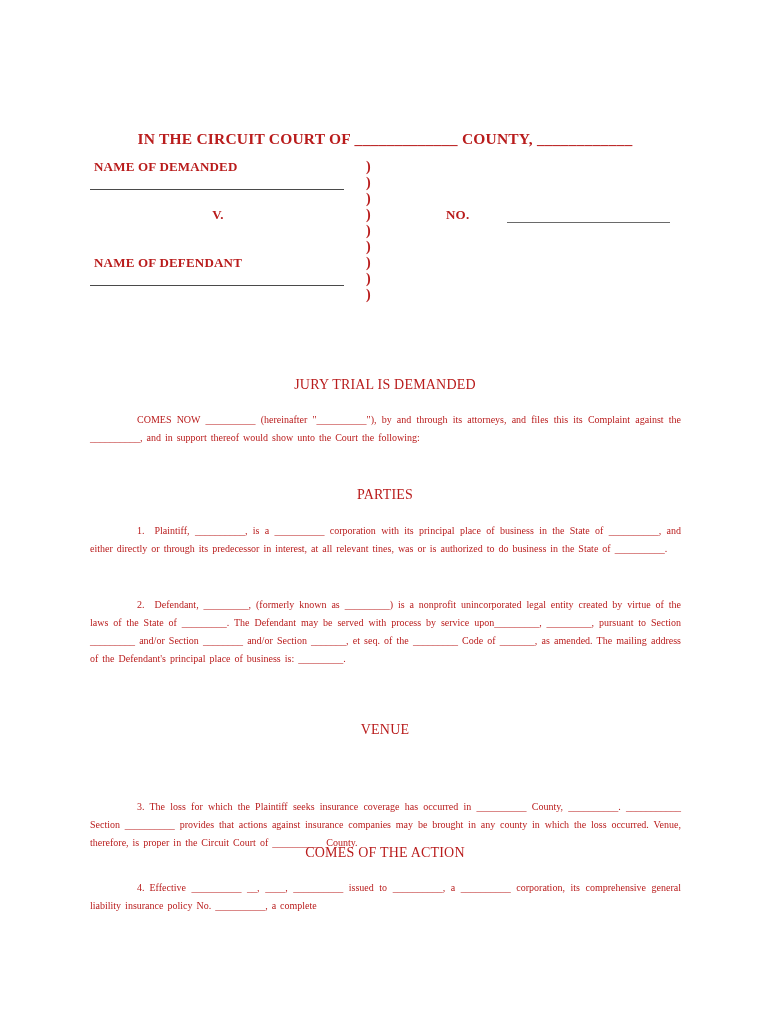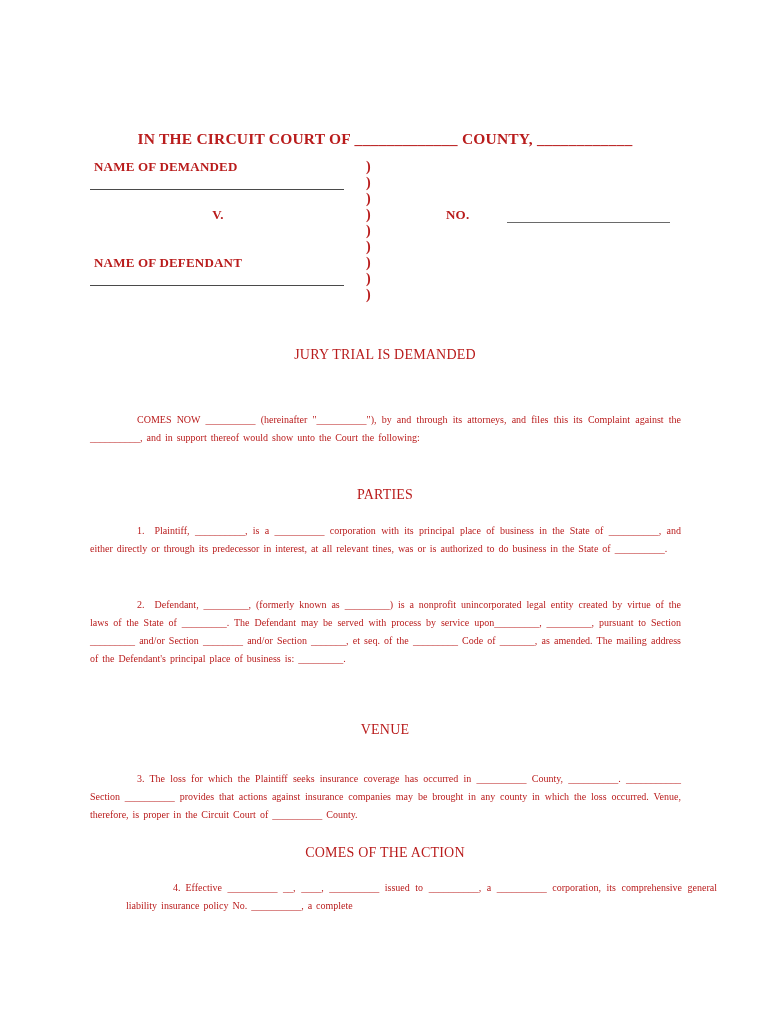--- a/index.html
+++ b/index.html
@@ -87,41 +87,41 @@
   
   .center-head {
     position: absolute;
     left: 90px;
     width: 590px;
     text-align: center;
     font-size: 14px;
     line-height: 18px;
     letter-spacing: 0.2px;
   }
-  .jury-line   { top: 346px; }
+  .jury-line   { top: 376px; }
   .head-parties{ top: 486px; }
   .head-venue  { top: 721px; }
   .head-nature { top: 844px; }
 
   .para {
     position: absolute;
     left: 90px;
     width: 591px;
     font-size: 10px;
     line-height: 18px;
     text-align: justify;
     text-indent: 47px;
     word-spacing: 1.5px;
     margin: 0;
   }
   .para-intro { top: 411px; }
   .para-1     { top: 522px; }
   .para-2     { top: 596px; }
-  .para-3     { top: 770px; }
-  .para-4     { top: 879px; margin-left: 36px; }
+  .para-3     { top: 798px; }
+  .para-4     { top: 879px; }
 </style>
 </head>
 <body>
 
 <div class="page">
 
   <div class="court-title">IN THE CIRCUIT COURT OF _____________ COUNTY, ____________</div>
 
   <div class="caption">
 

